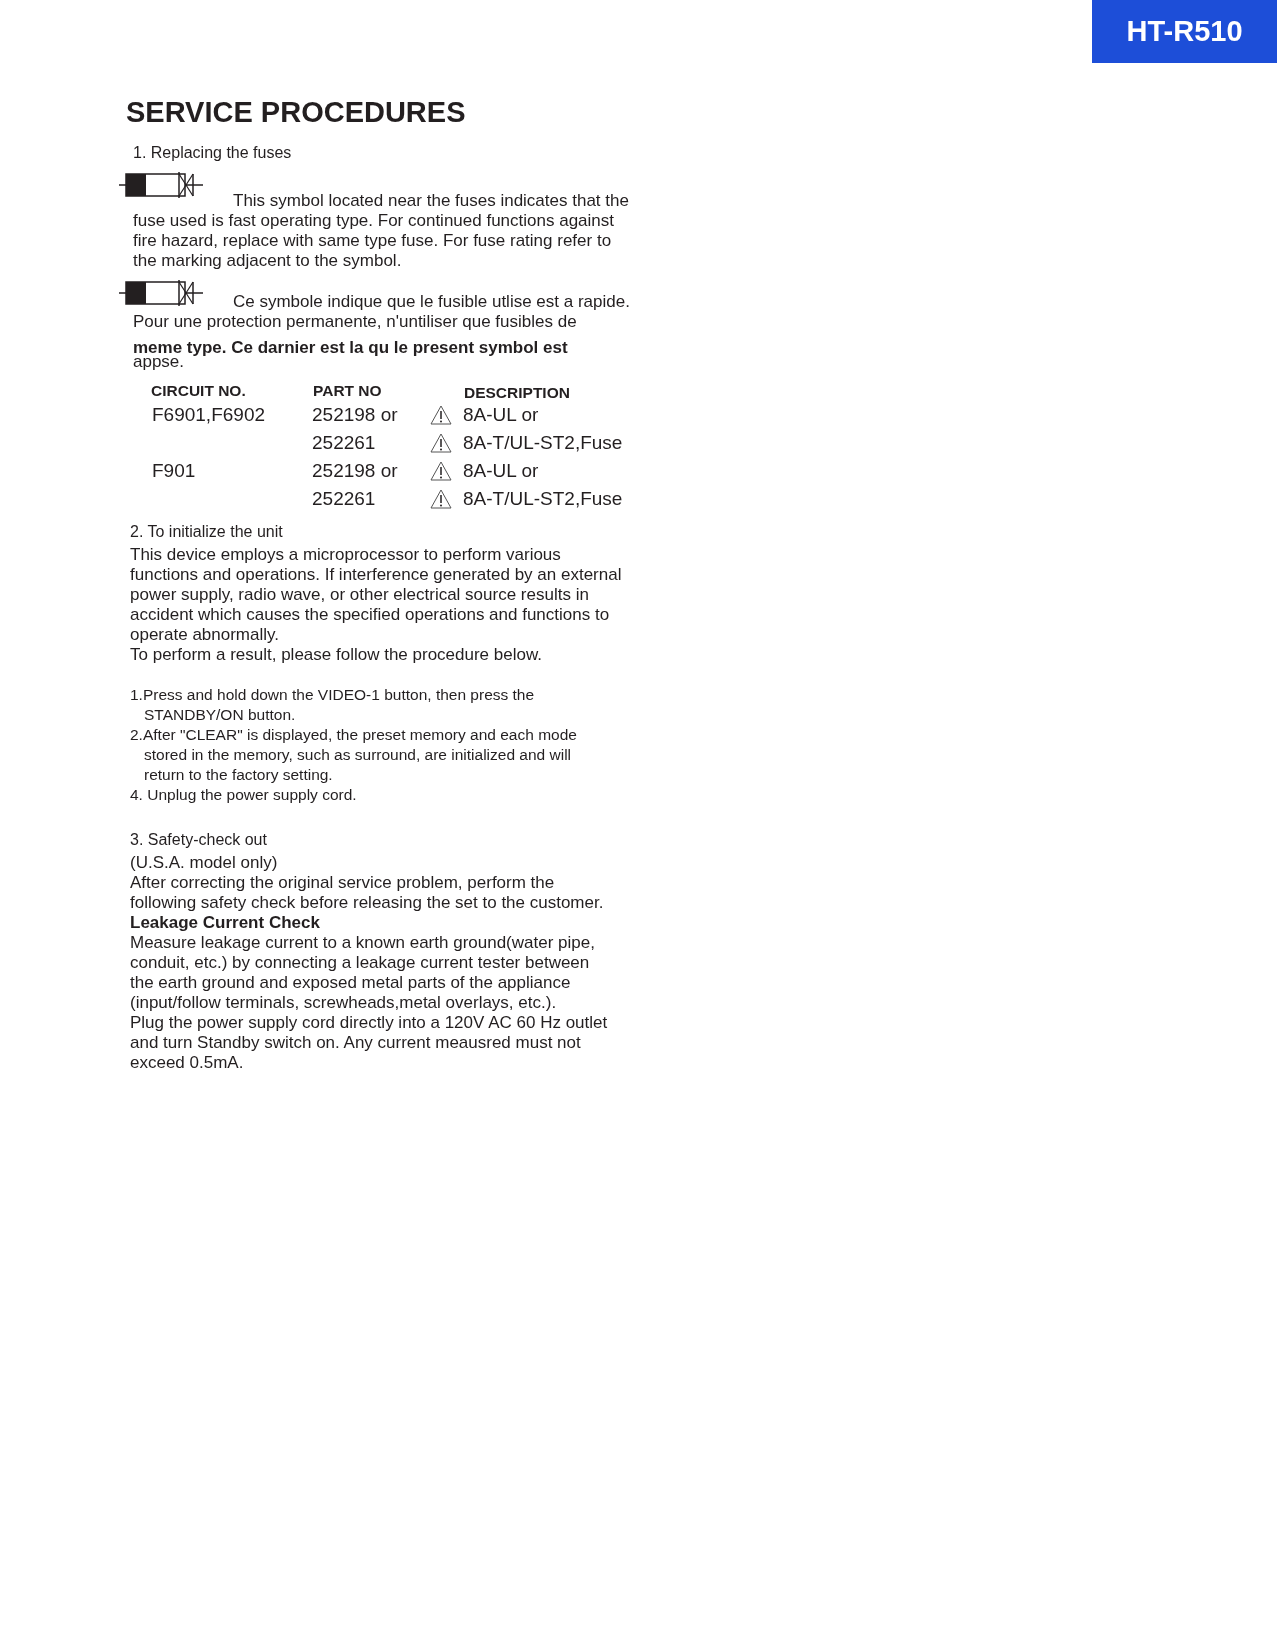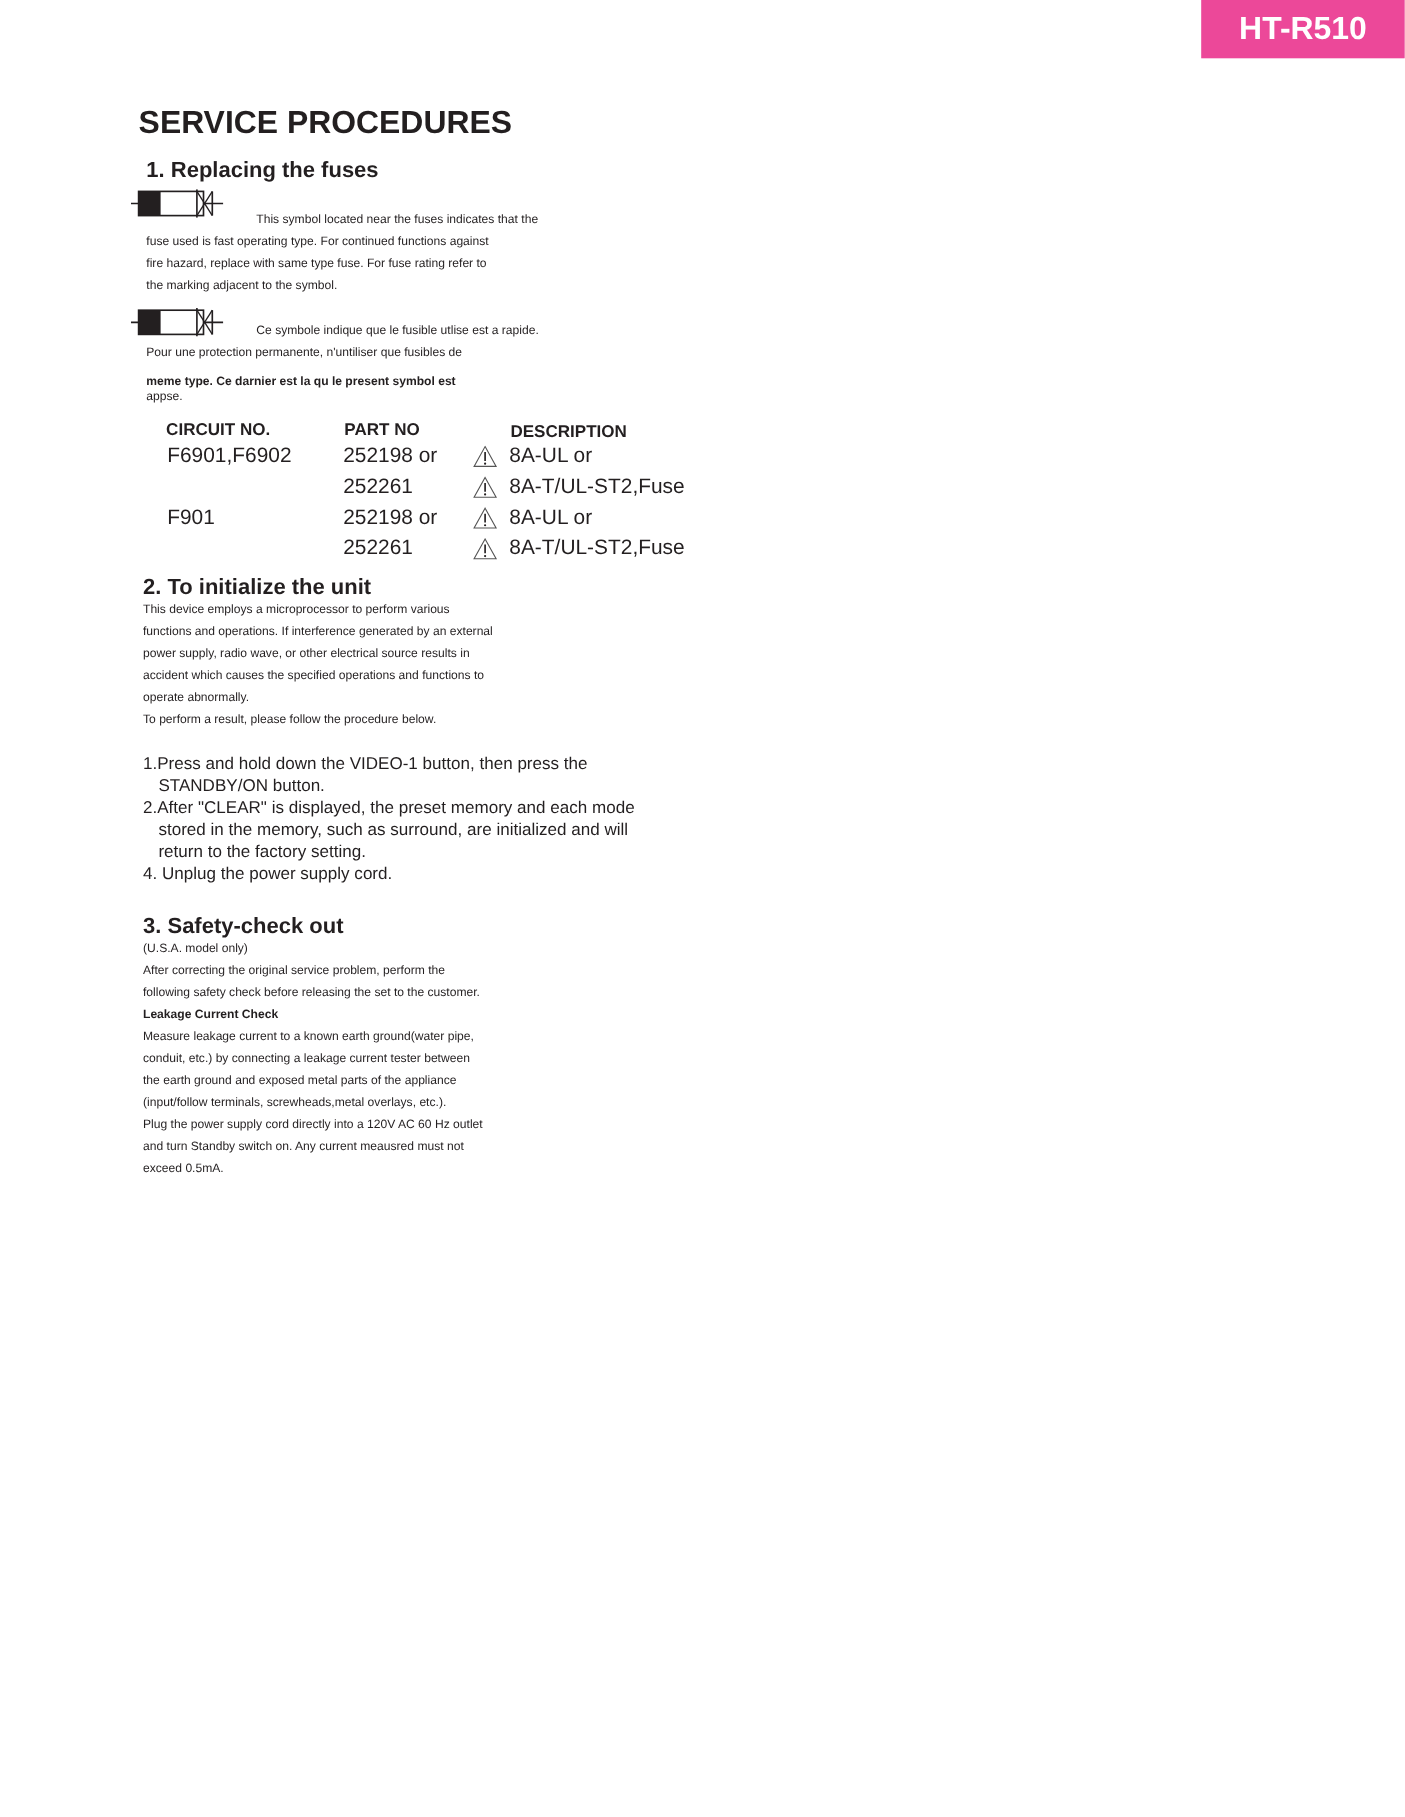--- a/index.html
+++ b/index.html
@@ -1,23 +1,23 @@
 <!DOCTYPE html>
 <html><head>
 <meta charset="utf-8">
 <style>
   html, body { margin: 0; padding: 0; background: #ffffff; }
   body { width: 1277px; height: 1652px; position: relative; overflow: hidden;
          font-family: "Liberation Sans", sans-serif; color: #231f20; }
-  .model-badge { position: absolute; left: 1092px; top: 0; width: 185px; height: 53px;
-                 background: #ec4899; color: #fff; font-weight: bold; font-size: 29px;
+  .model-badge { position: absolute; left: 1092px; top: 0; width: 185px; height: 63px;
+                 background: #1d4ed8; color: #fff; font-weight: bold; font-size: 29px;
                  display: flex; align-items: center; justify-content: center; }
   .page-title { position: absolute; left: 126px; top: 96px; font-size: 29px; font-weight: bold; margin: 0; text-align: right; }
-  .h2 { position: absolute; font-size: 20px; font-weight: bold; margin: 0; }
-  .para { position: absolute; font-size: 11px; line-height: 19.8px; margin: 0; }
+  .h2 { position: absolute; font-size: 16px; font-weight: normal; margin: 0; }
+  .para { position: absolute; font-size: 17px; line-height: 19.8px; margin: 0; }
   .fuse { position: absolute; width: 84px; height: 26px; }
   .tbl-head { position: absolute; font-size: 15.5px; font-weight: bold; }
   .tbl-cell { position: absolute; font-size: 19px; }
   .warn { position: absolute; width: 22px; height: 20px; }
   .step { position: absolute; font-size: 15.5px; line-height: 19.8px; padding-left: 14px; text-indent: -14px; width: 440px; margin: 0; }
   .bold-line { font-weight: bold; }
 </style>
 </head>
 <body>
 

